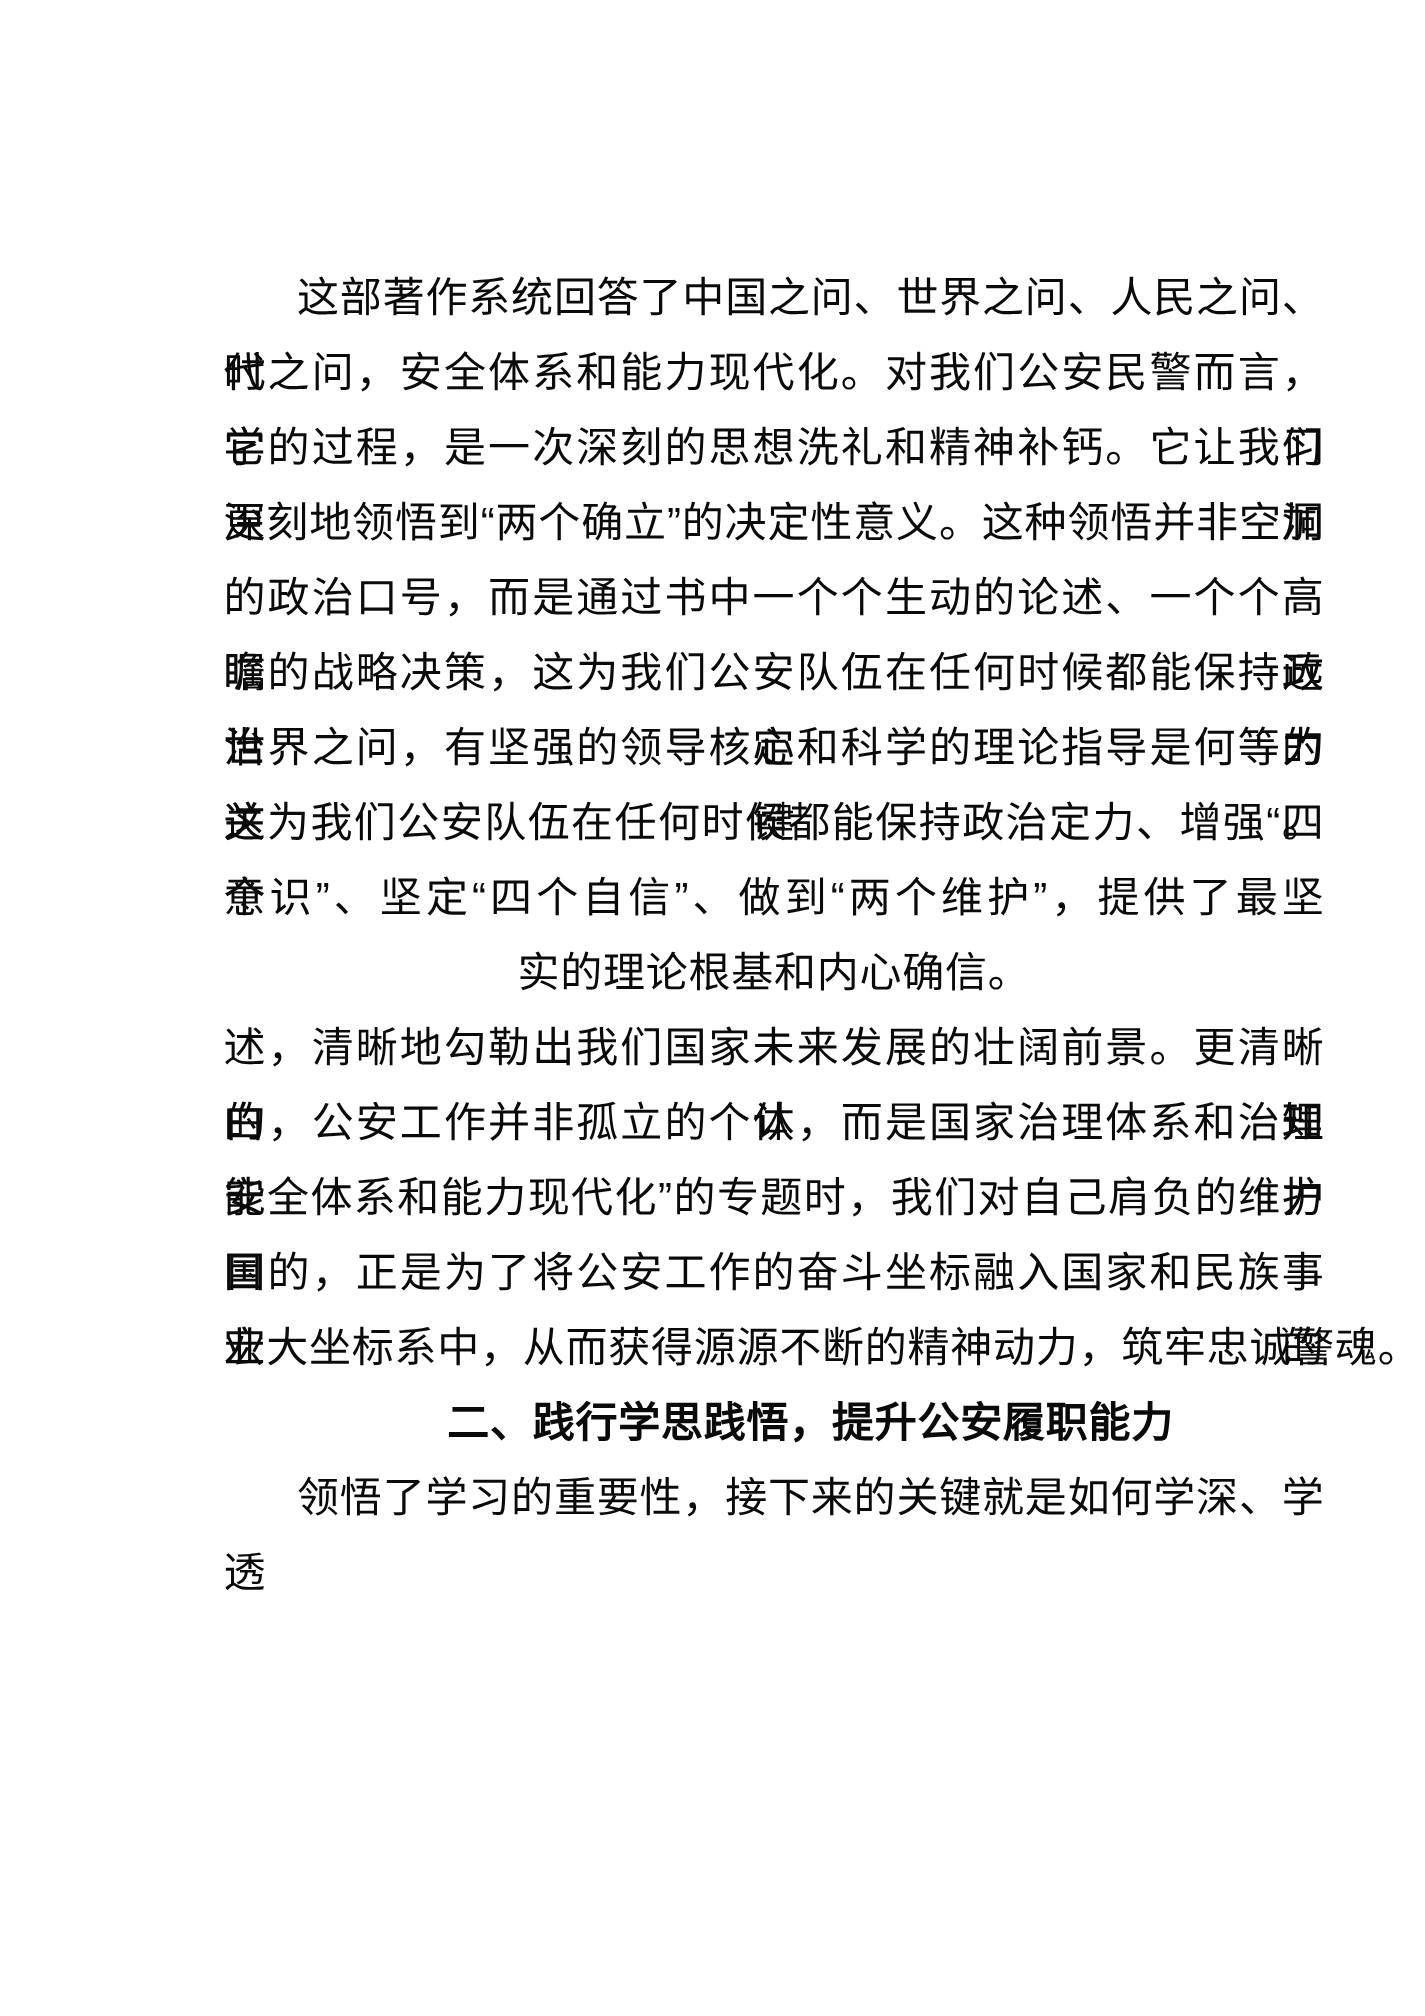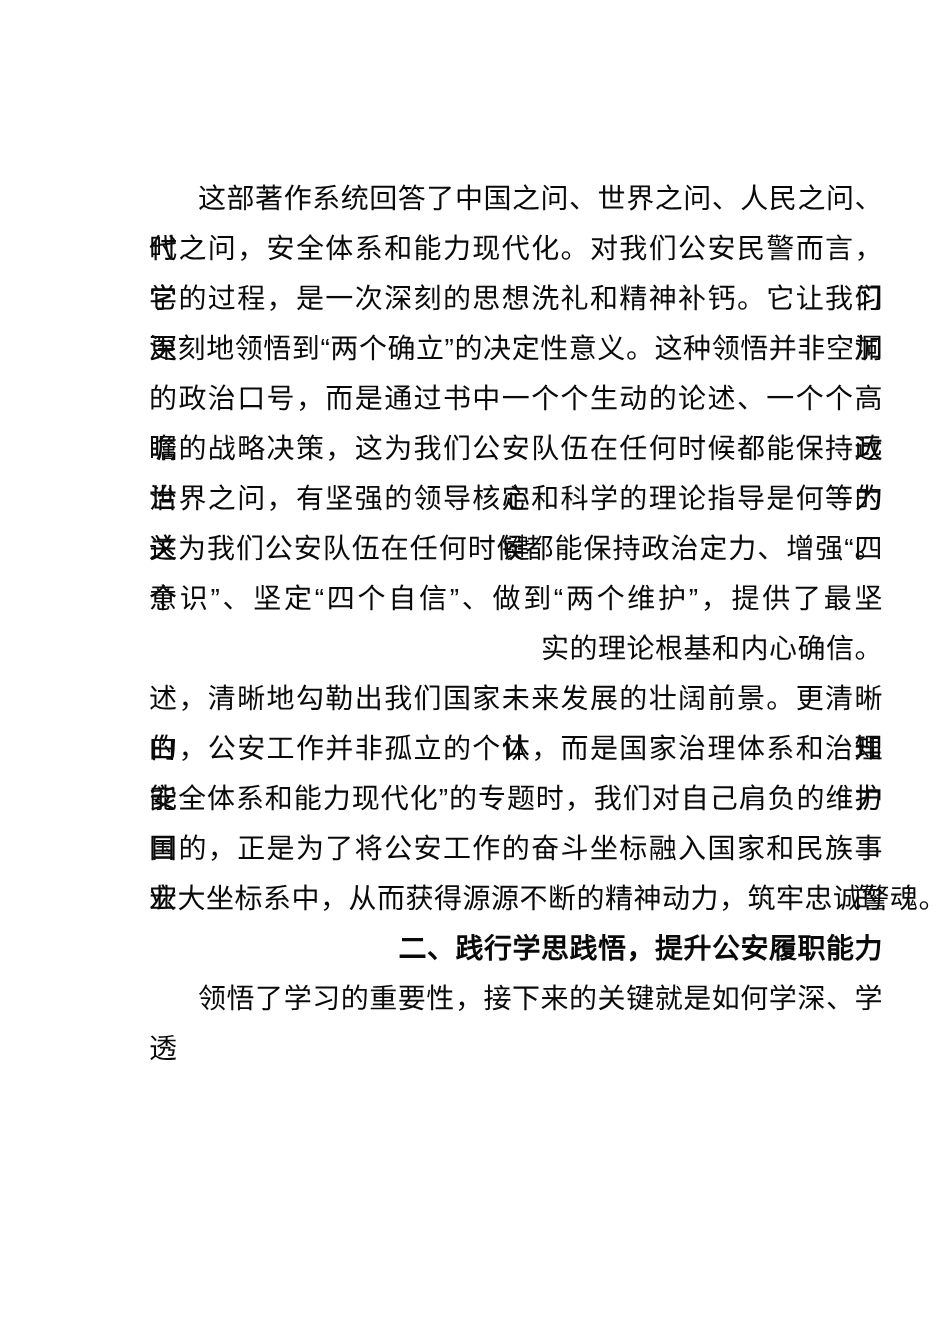--- a/index.html
+++ b/index.html
@@ -25,21 +25,21 @@
     width: 734px;
     margin-left: 26px;
   }
   .line {
     font-family: "Liberation Sans", "DejaVu Sans", sans-serif;
     font-size: 28px;
     line-height: 50px;
     height: 50px;
     color: var(--text-color, #0a0a0a);
     white-space: nowrap;
-    text-align: right;
+    text-align: center;
     font-weight: 400;
     letter-spacing: 0.5px;
   }
   .line.justify {
     white-space: normal;
     text-align: justify;
     text-align-last: justify;
     text-justify: inter-character;
   }
   .line.indent {

